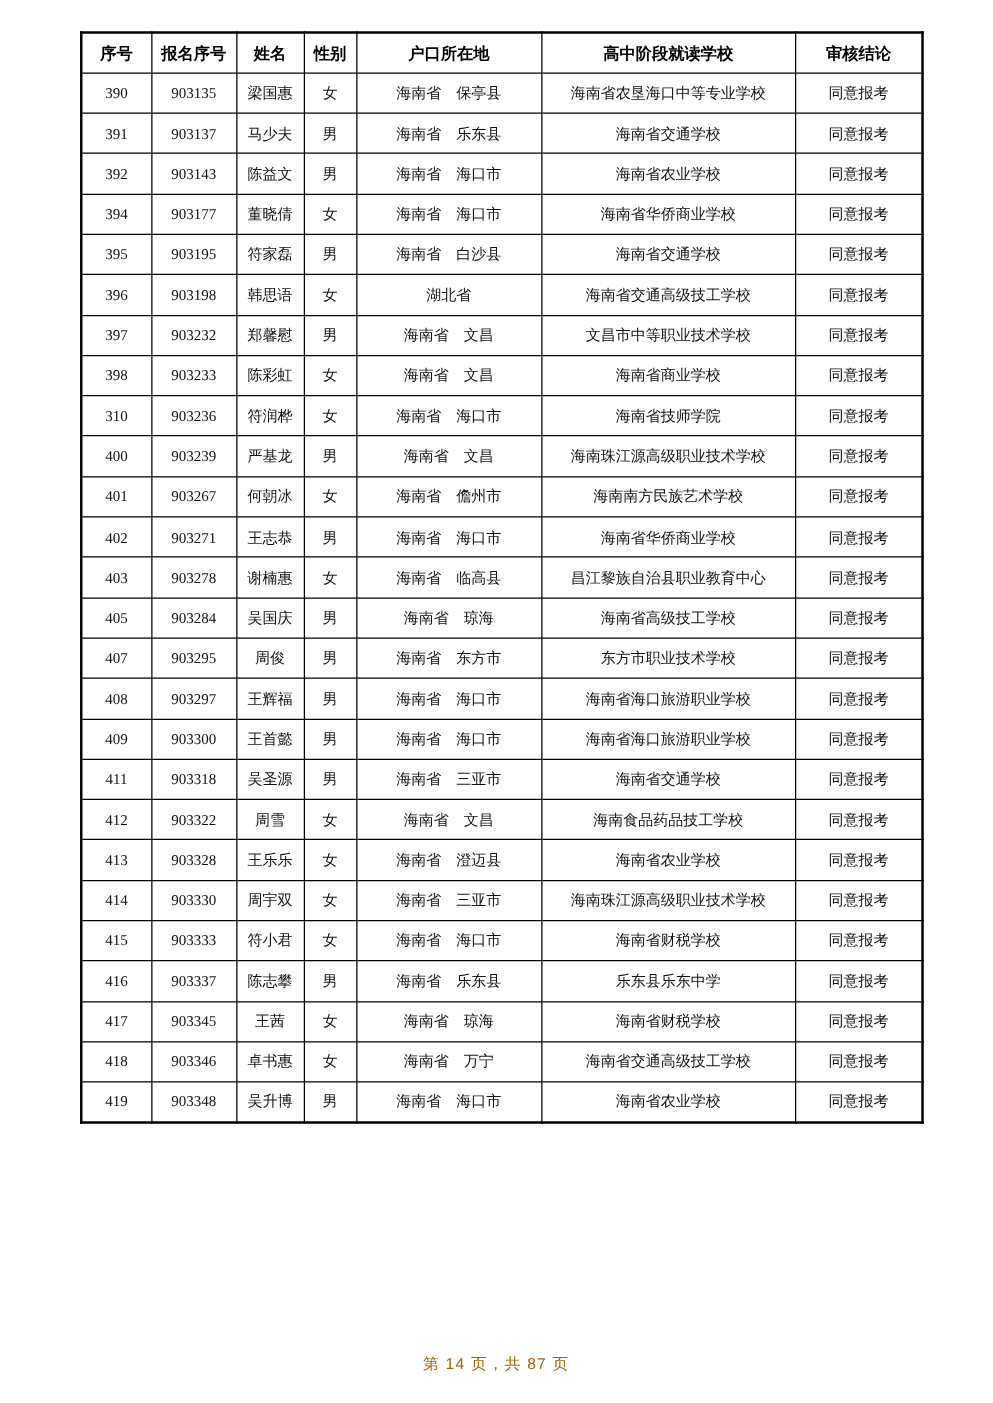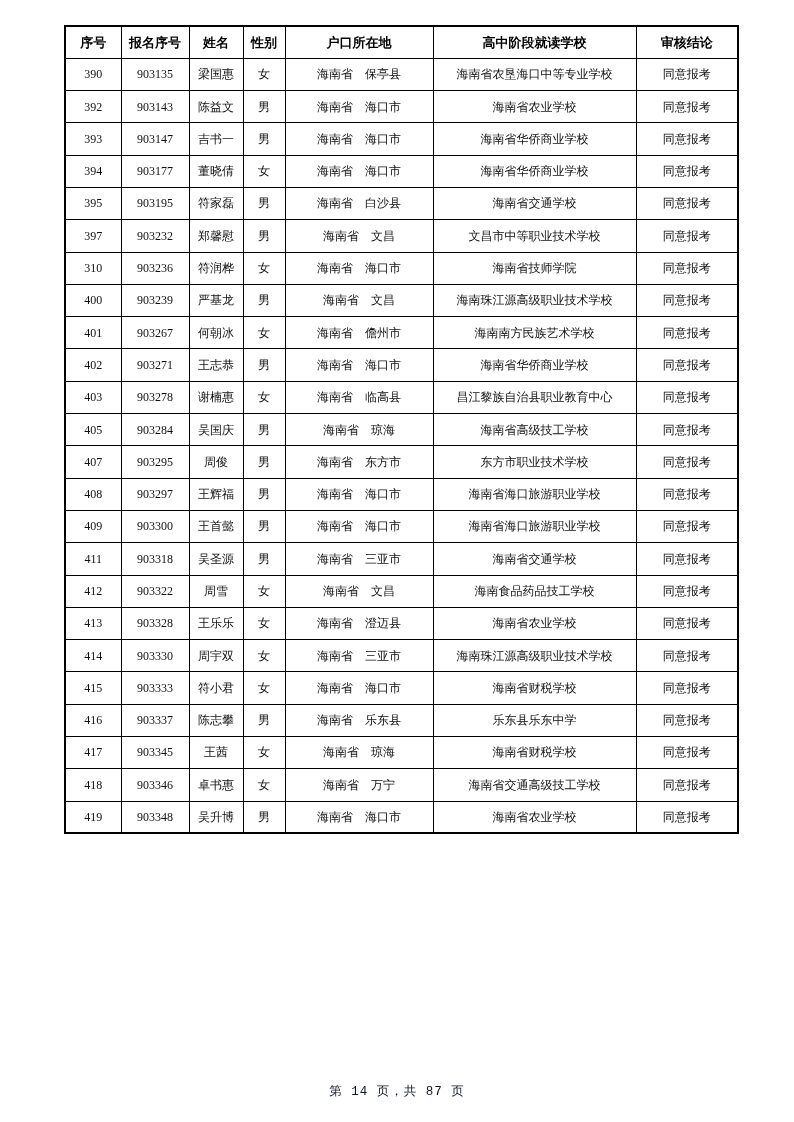--- a/index.html
+++ b/index.html
@@ -48,22 +48,22 @@
     .col-school   { width: 203px; }
     .col-review   { width: 102px; }
     .page-footer {
       position: absolute;
       left: 0;
       right: 0;
       top: 1083px;
       text-align: center;
       font-size: 12.5px;
       letter-spacing: 1px;
-      color: #0f172a;
-      font-family: Liberation Mono, monospace;
+      color: #a16207;
+      font-family: Liberation Sans, sans-serif;
     }
   </style>
 </head>
 <body>
 
 <div class="page">
 
   <table class="roster">
     <colgroup>
       <col class="col-serial">
@@ -89,65 +89,83 @@
         <tr>
           <td>390</td>
           <td>903135</td>
           <td>梁国惠</td>
           <td>女</td>
           <td>海南省　保亭县</td>
           <td>海南省农垦海口中等专业学校</td>
           <td>同意报考</td>
         </tr>
         <tr>
+          <td>391</td>
+          <td>903137</td>
+          <td>马少夫</td>
+          <td>男</td>
+          <td>海南省　乐东县</td>
+          <td>海南省交通学校</td>
+          <td>同意报考</td>
+        </tr>
+        <tr>
           <td>392</td>
           <td>903143</td>
           <td>陈益文</td>
           <td>男</td>
           <td>海南省　海口市</td>
           <td>海南省农业学校</td>
           <td>同意报考</td>
         </tr>
         <tr>
-          <td>393</td>
-          <td>903147</td>
-          <td>吉书一</td>
-          <td>男</td>
-          <td>海南省　海口市</td>
-          <td>海南省华侨商业学校</td>
-          <td>同意报考</td>
-        </tr>
-        <tr>
           <td>394</td>
           <td>903177</td>
           <td>董晓倩</td>
           <td>女</td>
           <td>海南省　海口市</td>
           <td>海南省华侨商业学校</td>
           <td>同意报考</td>
         </tr>
         <tr>
           <td>395</td>
           <td>903195</td>
           <td>符家磊</td>
           <td>男</td>
           <td>海南省　白沙县</td>
           <td>海南省交通学校</td>
           <td>同意报考</td>
         </tr>
         <tr>
+          <td>396</td>
+          <td>903198</td>
+          <td>韩思语</td>
+          <td>女</td>
+          <td>湖北省</td>
+          <td>海南省交通高级技工学校</td>
+          <td>同意报考</td>
+        </tr>
+        <tr>
           <td>397</td>
           <td>903232</td>
           <td>郑馨慰</td>
           <td>男</td>
           <td>海南省　文昌</td>
           <td>文昌市中等职业技术学校</td>
           <td>同意报考</td>
         </tr>
         <tr>
+          <td>398</td>
+          <td>903233</td>
+          <td>陈彩虹</td>
+          <td>女</td>
+          <td>海南省　文昌</td>
+          <td>海南省商业学校</td>
+          <td>同意报考</td>
+        </tr>
+        <tr>
           <td>310</td>
           <td>903236</td>
           <td>符润桦</td>
           <td>女</td>
           <td>海南省　海口市</td>
           <td>海南省技师学院</td>
           <td>同意报考</td>
         </tr>
         <tr>
           <td>400</td>

